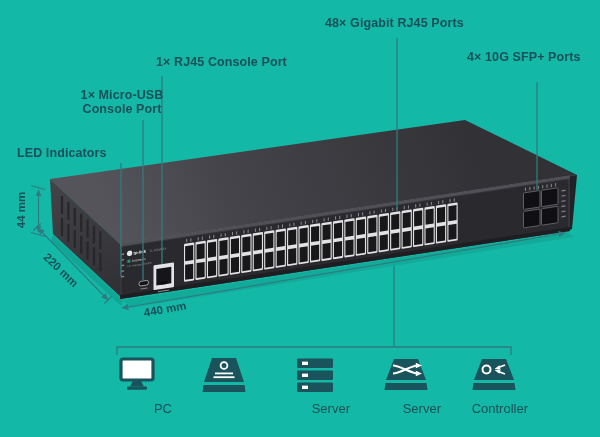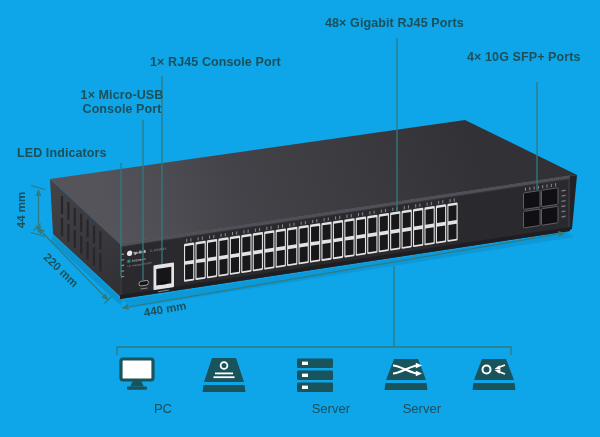--- a/index.html
+++ b/index.html
@@ -1,16 +1,16 @@
 <!DOCTYPE html>
 <html><head>
 <meta charset="utf-8">
 <style>
   html,body{margin:0;padding:0;background:#fff;}
-  .stage{position:relative;width:600px;height:437px;background:#0ea5e9;overflow:hidden;
+  .stage{position:relative;width:600px;height:437px;background:#14b8a6;overflow:hidden;
          font-family:"Liberation Sans",sans-serif;}
   .label{position:absolute;color:#1c5059;font-size:12.5px;font-weight:600;
          white-space:nowrap;letter-spacing:.1px;}
   .label.center{text-align:center;}
   .dim-label{position:absolute;color:#1c5059;font-size:11.5px;font-weight:600;
          white-space:nowrap;}
   .device-label{position:absolute;top:401px;width:70px;text-align:right;
          color:#1d4f57;font-size:13px;font-weight:500;}
   .dev-icon{position:absolute;top:356px;width:48px;height:40px;}
   svg{display:block;}
@@ -278,21 +278,21 @@
     </g>
 
     <g stroke="#2e7b80" stroke-width="1.3" fill="none">
       <line x1="394" y1="266" x2="394" y2="347"></line>
       <path d="M117,355 L117,347 L511,347 L511,355"></path>
     </g>
   </svg>
 
   <div class="label" style="left:325px;top:16px;">48× Gigabit RJ45 Ports</div>
 
-  <div class="label" style="left:150px;top:55px;">1× RJ45 Console Port</div>
+  <div class="label" style="left:156px;top:55px;">1× RJ45 Console Port</div>
 
   <div class="label center" style="left:72px;top:88px;width:100px;">
     <div>1× Micro-USB</div>
     <div>Console Port</div>
   </div>
 
   <div class="label" style="left:17px;top:146px;">LED Indicators</div>
 
   <div class="label" style="left:467px;top:50px;">4× 10G SFP+ Ports</div>
 
@@ -346,14 +346,15 @@
       <path d="M29.5,9.2 L24.5,12.9 L30.6,13.6 Z" fill="#ffffff"></path>
       <line x1="35" y1="18" x2="27" y2="15" stroke="#ffffff" stroke-width="1.8"></line>
       <path d="M30.6,13.4 L24.5,14.1 L29.5,17.8 Z" fill="#ffffff"></path>
       <path d="M3.5,27 L44.5,27 L45.5,34 L2.5,34 Z" fill="#19535c"></path>
     </svg>
   </div>
 
   <div class="device-label" style="left:102px;">PC</div>
   <div class="device-label" style="left:280px;">Server</div>
   <div class="device-label" style="left:371px;">Server</div>
+  <div class="device-label" style="left:458px;">Controller</div>
 
 </div>
 
 </body></html>

